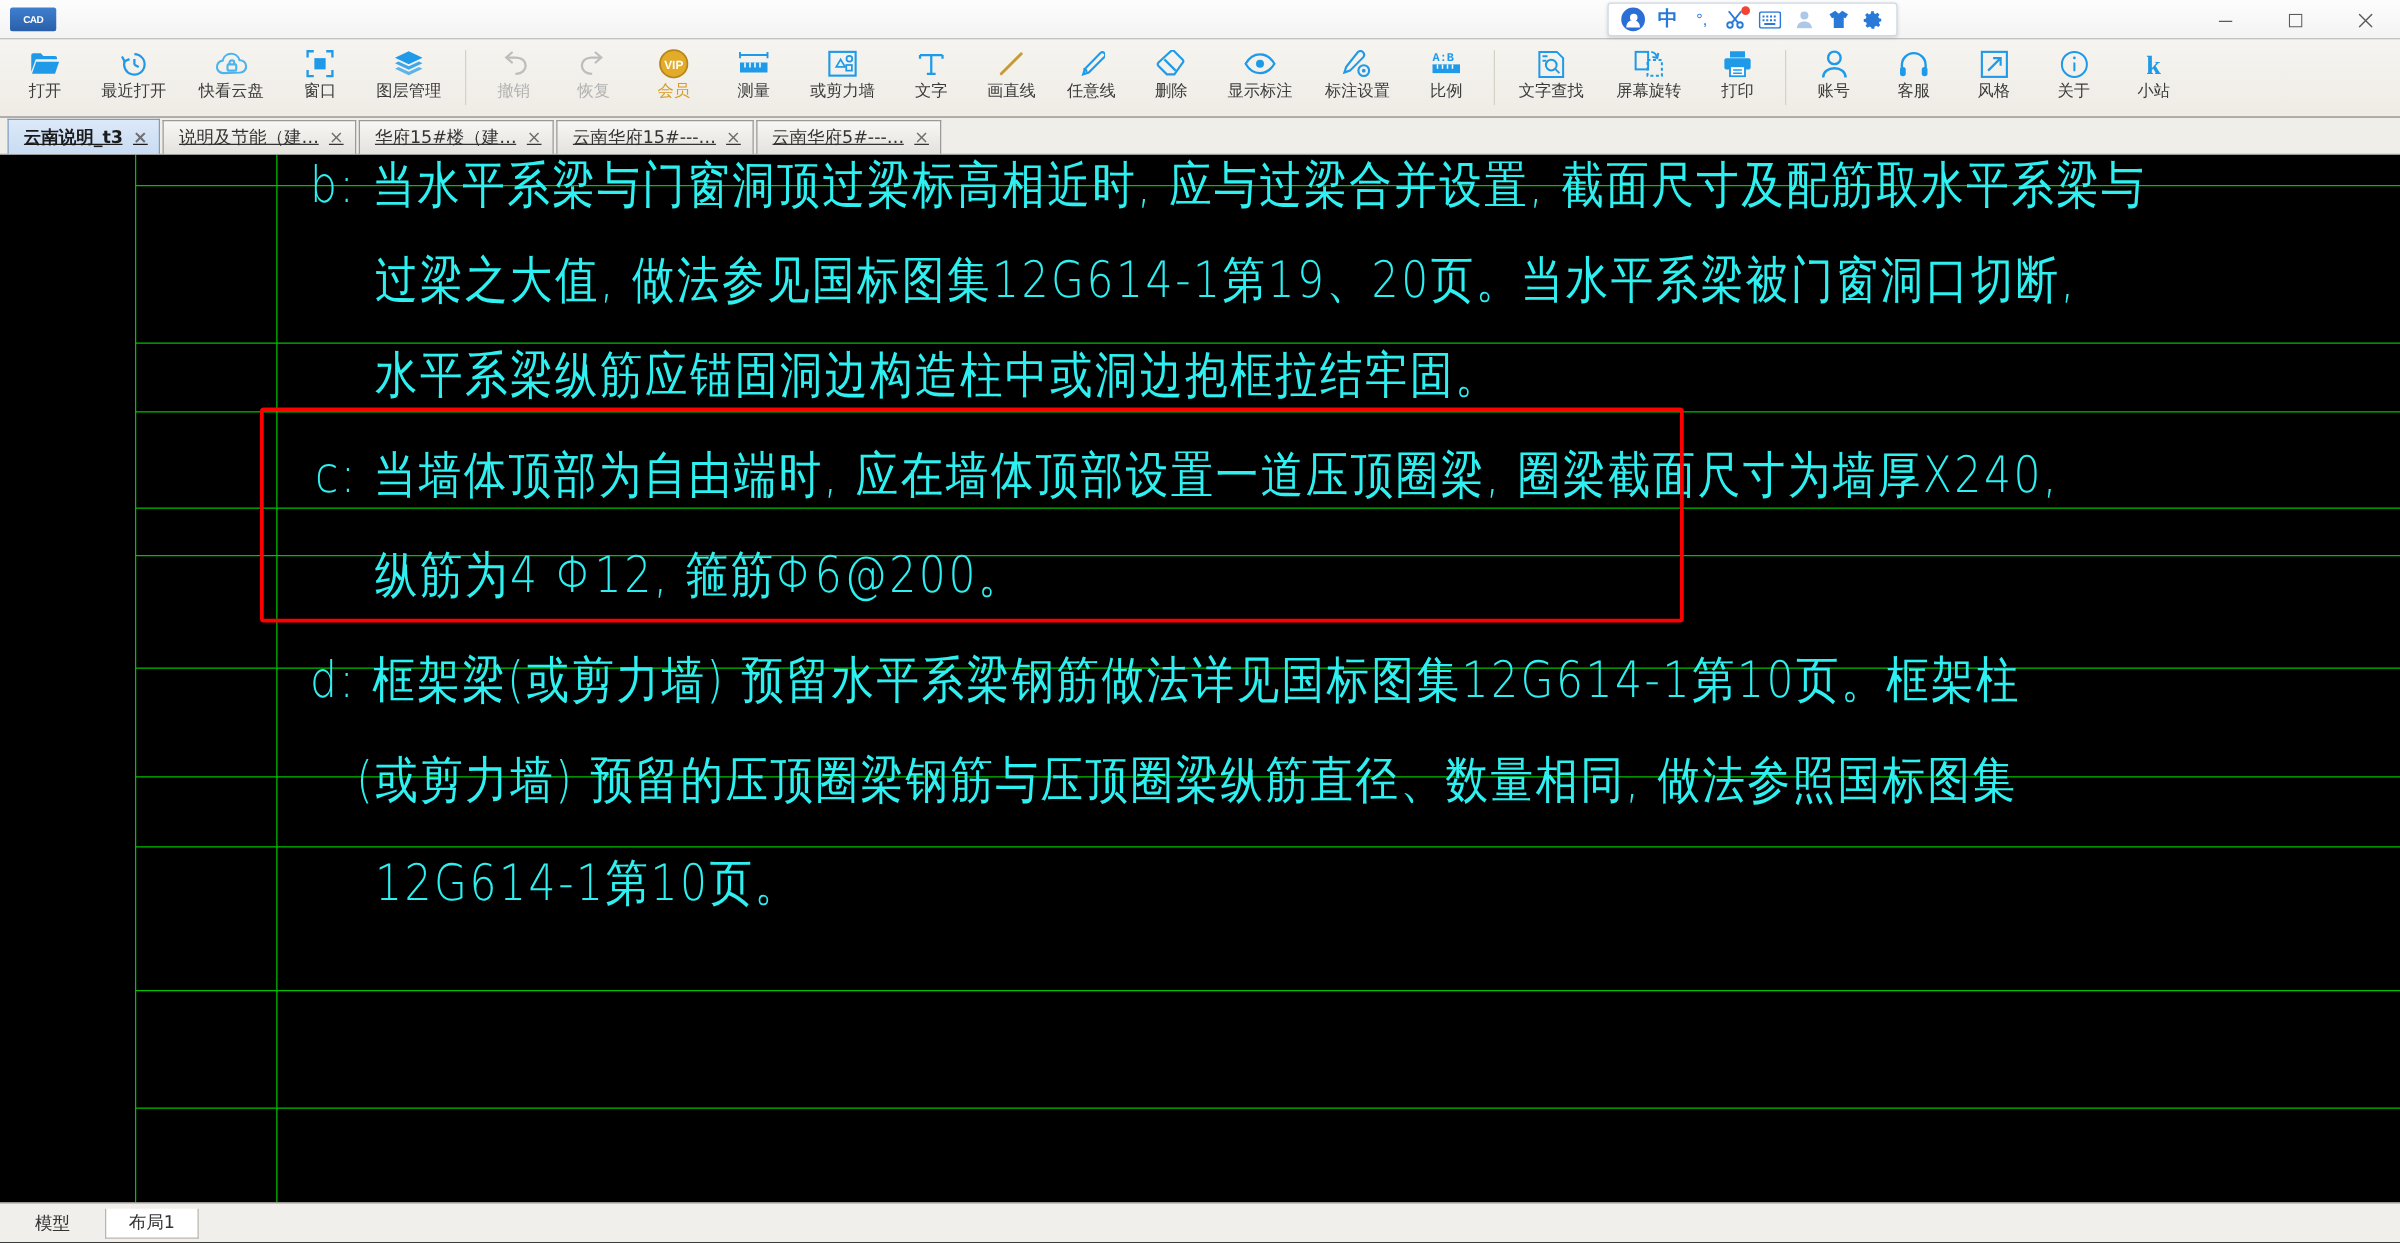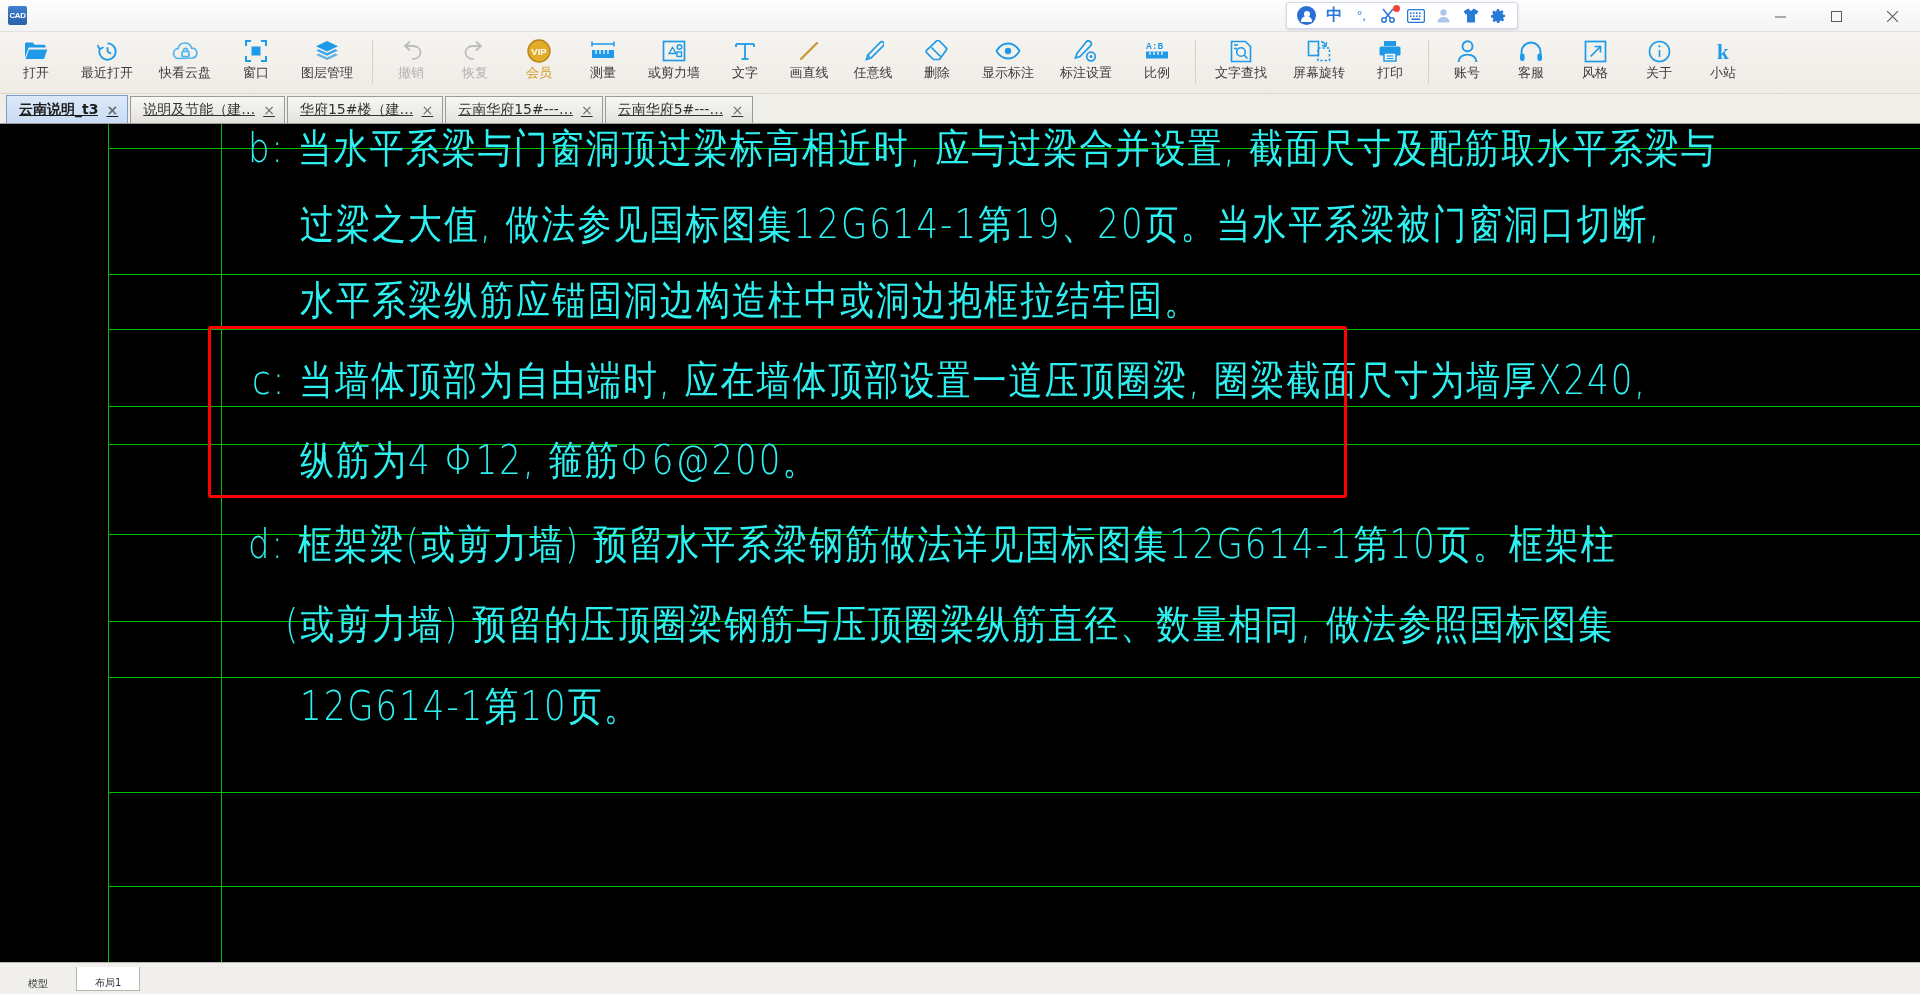--- a/index.html
+++ b/index.html
@@ -12,21 +12,21 @@
   #app { position:relative; width:1920px; height:994px; }
 
   
   .titlebar{
     position:absolute; left:0; top:0; width:1920px; height:32px;
     background:linear-gradient(#fdfdfd,#f3f3f3);
     border-bottom:1px solid #e2e2e2;
     display:flex; align-items:center;
   }
   .app-icon{
-    width:19px;height:19px;margin-left:8px;margin-right:8px;
+    width:37px;height:19px;margin-left:8px;margin-right:8px;
     background:linear-gradient(#3f7fd0,#2a5fa8);
     border-radius:2px;position:relative;flex:0 0 auto;
     display:flex;align-items:center;justify-content:center;
   }
   .app-icon span{
     color:#fff;font-size:8px;font-weight:bold;line-height:1;
     letter-spacing:-0.5px;font-family:"Liberation Sans",sans-serif;
   }
   .title-text{
     font-size:13.5px; color:#555; white-space:nowrap;
@@ -118,22 +118,22 @@
     pointer-events:none;
   }
 
   
   .statusbar{
     position:absolute; left:0; top:962px; width:1920px; height:32px;
     background:#f0efeb; border-top:1px solid #b9b6ae;
     display:flex; align-items:center;
   }
   .lay-tab{
-    height:24px; display:flex; align-items:flex-end; padding:0 18px;
-    font-size:10px; color:#333; position:relative;
+    height:24px; display:flex; align-items:center; padding:0 18px;
+    font-size:14px; color:#333; position:relative;
     font-family:"DejaVu Sans","Liberation Sans",sans-serif;
   }
   .lay-tab.active{background:#fff;border:1px solid #b9b6ae;border-top:none;}
   .lay-skew{
     width:0;height:0;border-style:solid;border-width:0 0 24px 10px;
     border-color:transparent transparent #f0efeb transparent;
   }
 </style>
 </head>
 <body>

